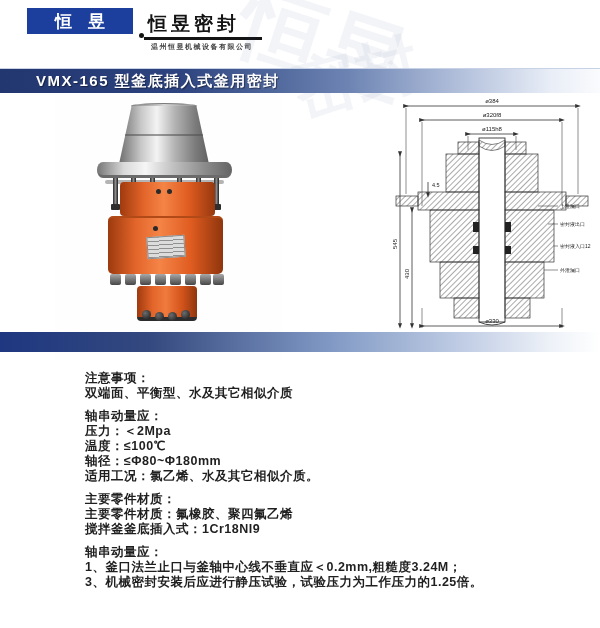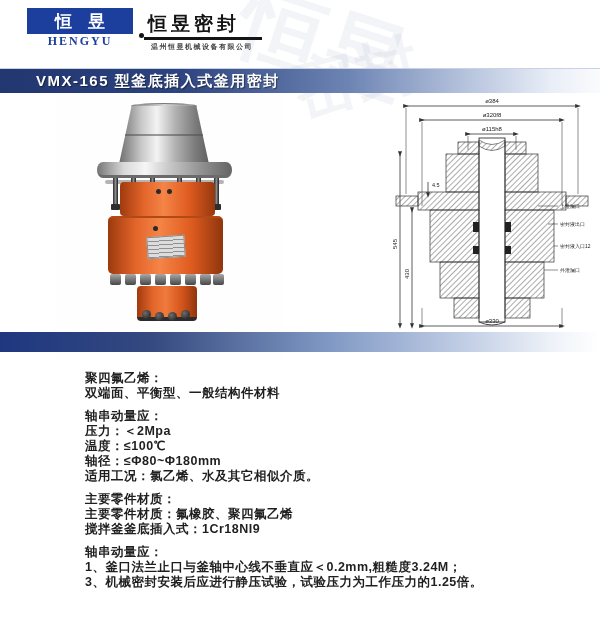--- a/index.html
+++ b/index.html
@@ -80,21 +80,20 @@
   .sections{position:absolute;left:85px;top:371px;width:515px;}
   .text-section{margin-bottom:8px;}
   .sec-heading,.sec-line{font-size:12.5px;font-weight:bold;color:#1f1f1f;line-height:15px;
     white-space:nowrap;letter-spacing:0.5px;}
 </style>
 </head>
 <body>
 
 <div class="header">
   <div class="logo-box">恒昱</div>
-  <div class="logo-sub">HENGYU</div>
   <div class="brand-name">恒昱密封</div>
   <div class="brand-rule"></div>
   <div class="brand-company">温州恒昱机械设备有限公司</div>
   <div class="watermark wm1">恒昱</div>
   <div class="watermark wm2">密封</div>
 </div>
 
 <div class="title-bar">
   <div class="title-text">VMX-165 型釜底插入式釜用密封</div>
 </div>
@@ -215,22 +214,22 @@
     <text x="172" y="132" font-size="5">密封液出口</text>
     <text x="172" y="154" font-size="5">密封液入口12</text>
     <text x="172" y="178" font-size="5">外泄漏口</text>
   </svg>
 </div>
 
 <div class="divider"></div>
 
 <div class="sections">
     <div class="text-section">
-      <div class="sec-heading">聚四氟乙烯：</div>
-      <div class="sec-line">双端面、平衡型、一般结构件材料</div>
+      <div class="sec-heading">注意事项：</div>
+      <div class="sec-line">双端面、平衡型、水及其它相似介质</div>
     </div>
     <div class="text-section">
       <div class="sec-heading">轴串动量应：</div>
       <div class="sec-line">压力：＜2Mpa</div>
       <div class="sec-line">温度：≤100℃</div>
       <div class="sec-line">轴径：≤Φ80~Φ180mm</div>
       <div class="sec-line">适用工况：氯乙烯、水及其它相似介质。</div>
     </div>
     <div class="text-section">
       <div class="sec-heading">主要零件材质：</div>

